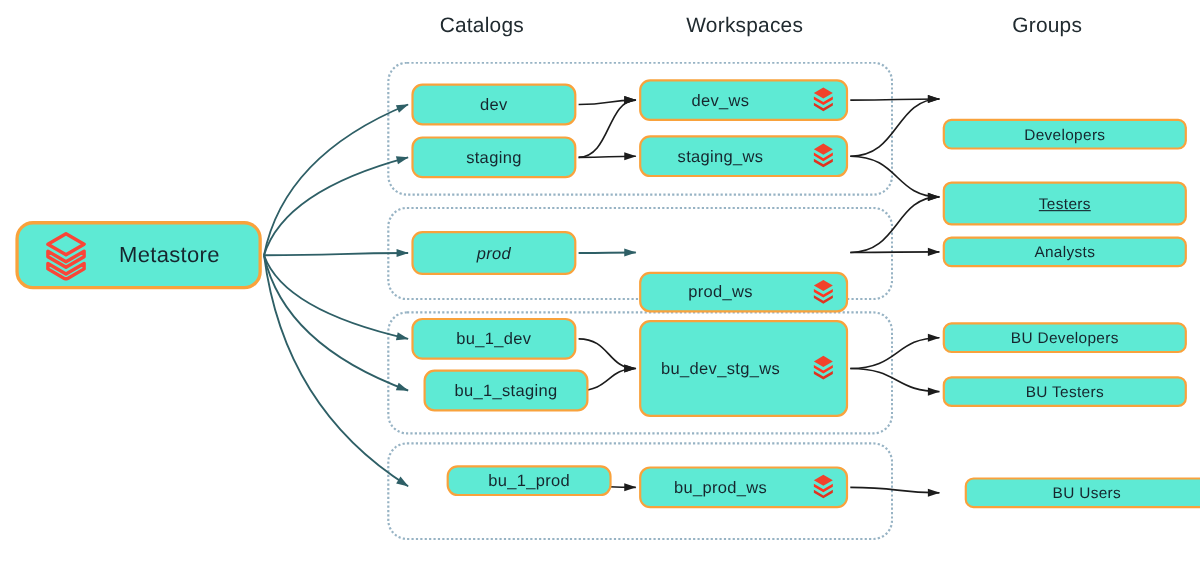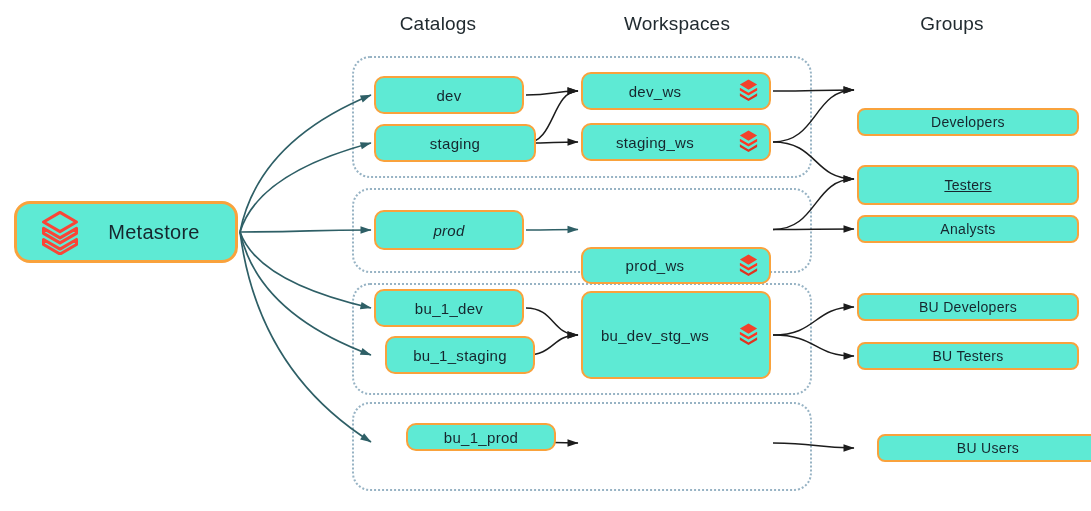--- a/index.html
+++ b/index.html
@@ -83,21 +83,21 @@
         <path d="M3.4 10.1 L12 15.1 L20.6 10.1 L20.6 12.7 L12 17.7 L3.4 12.7 Z"></path>
         <path d="M3.4 15.9 L12 20.9 L20.6 15.9 L20.6 18.5 L12 23.5 L3.4 18.5 Z"></path>
       </svg>
     </span>
     <span class="ms-label">Metastore</span>
   </div>
 
   <div class="node" style="left:374px;top:76px;width:150px;height:38px;">
       <span>dev</span>
     </div>
-  <div class="node" style="left:374px;top:124px;width:162px;height:38px;">
+  <div class="node" style="left:374px;top:124px;width:150px;height:38px;">
       <span>staging</span>
     </div>
   <div class="node" style="left:374px;top:210px;width:150px;height:40px;font-style:italic;">
       <span>prod</span>
     </div>
   <div class="node" style="left:374px;top:289px;width:150px;height:38px;">
       <span>bu_1_dev</span>
     </div>
   <div class="node" style="left:374px;top:336px;width:150px;height:38px;margin-left:11px;">
       <span>bu_1_staging</span>
@@ -139,20 +139,30 @@
   <div class="node ws" style="left:581px;top:291px;width:190px;height:88px;">
     <span>bu_dev_stg_ws</span>
     <span class="ws-icon">
       <svg width="23" height="25" viewBox="0 0 24 26">
         <path d="M12 1 L21 6.3 L12 11.6 L3 6.3 Z" fill="#F1422B"></path>
         <path d="M3 9.6 L12 14.9 L21 9.6 L21 12.4 L12 17.7 L3 12.4 Z" fill="#FF3621"></path>
         <path d="M3 15.4 L12 20.7 L21 15.4 L21 18.2 L12 23.5 L3 18.2 Z" fill="#E03320"></path>
       </svg>
     </span>
   </div>
+  <div class="node ws" style="left:581px;top:424px;width:190px;height:38px;">
+    <span>bu_prod_ws</span>
+    <span class="ws-icon">
+      <svg width="23" height="25" viewBox="0 0 24 26">
+        <path d="M12 1 L21 6.3 L12 11.6 L3 6.3 Z" fill="#F1422B"></path>
+        <path d="M3 9.6 L12 14.9 L21 9.6 L21 12.4 L12 17.7 L3 12.4 Z" fill="#FF3621"></path>
+        <path d="M3 15.4 L12 20.7 L21 15.4 L21 18.2 L12 23.5 L3 18.2 Z" fill="#E03320"></path>
+      </svg>
+    </span>
+  </div>
 
   <div class="node group" style="left:857px;top:76px;width:222px;height:28px;margin-top:32px;">
       <span>Developers</span>
     </div>
   <div class="node group" style="left:857px;top:165px;width:222px;height:40px;text-decoration:underline;">
       <span>Testers</span>
     </div>
   <div class="node group" style="left:857px;top:215px;width:222px;height:28px;">
       <span>Analysts</span>
     </div>

